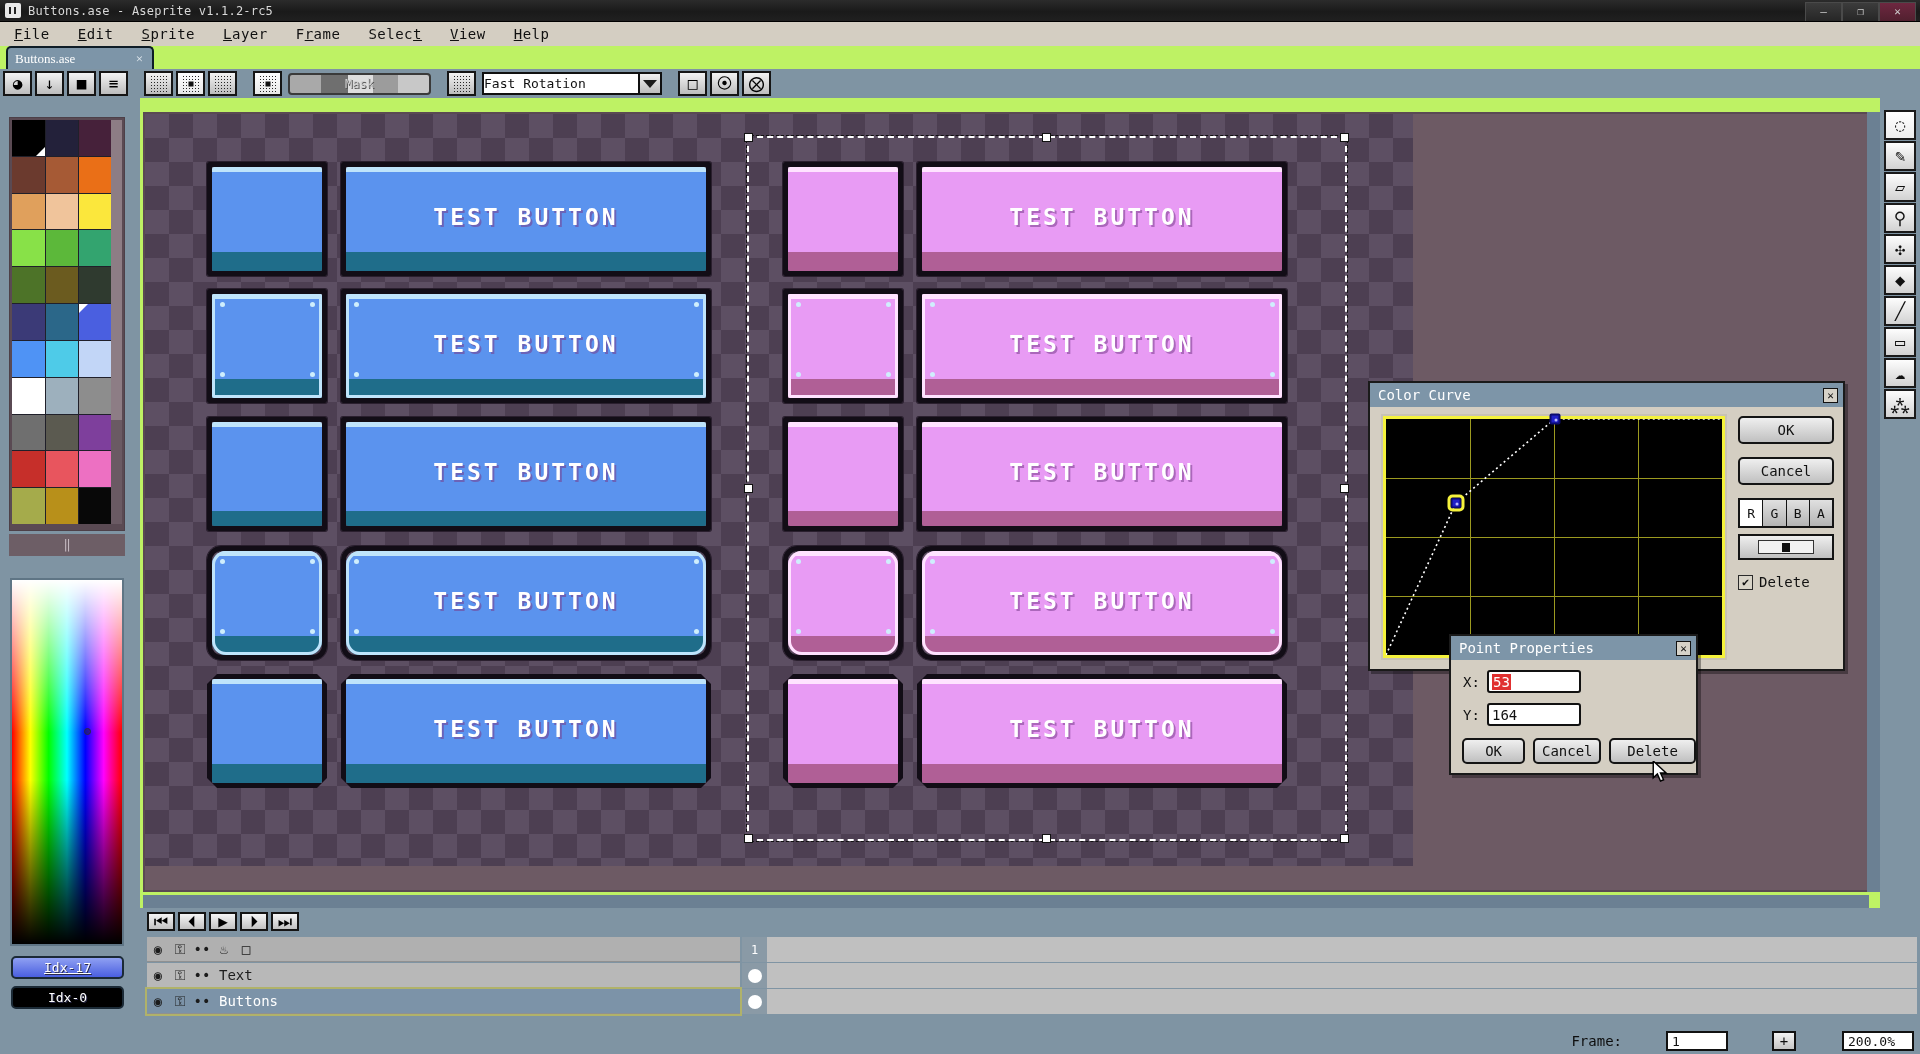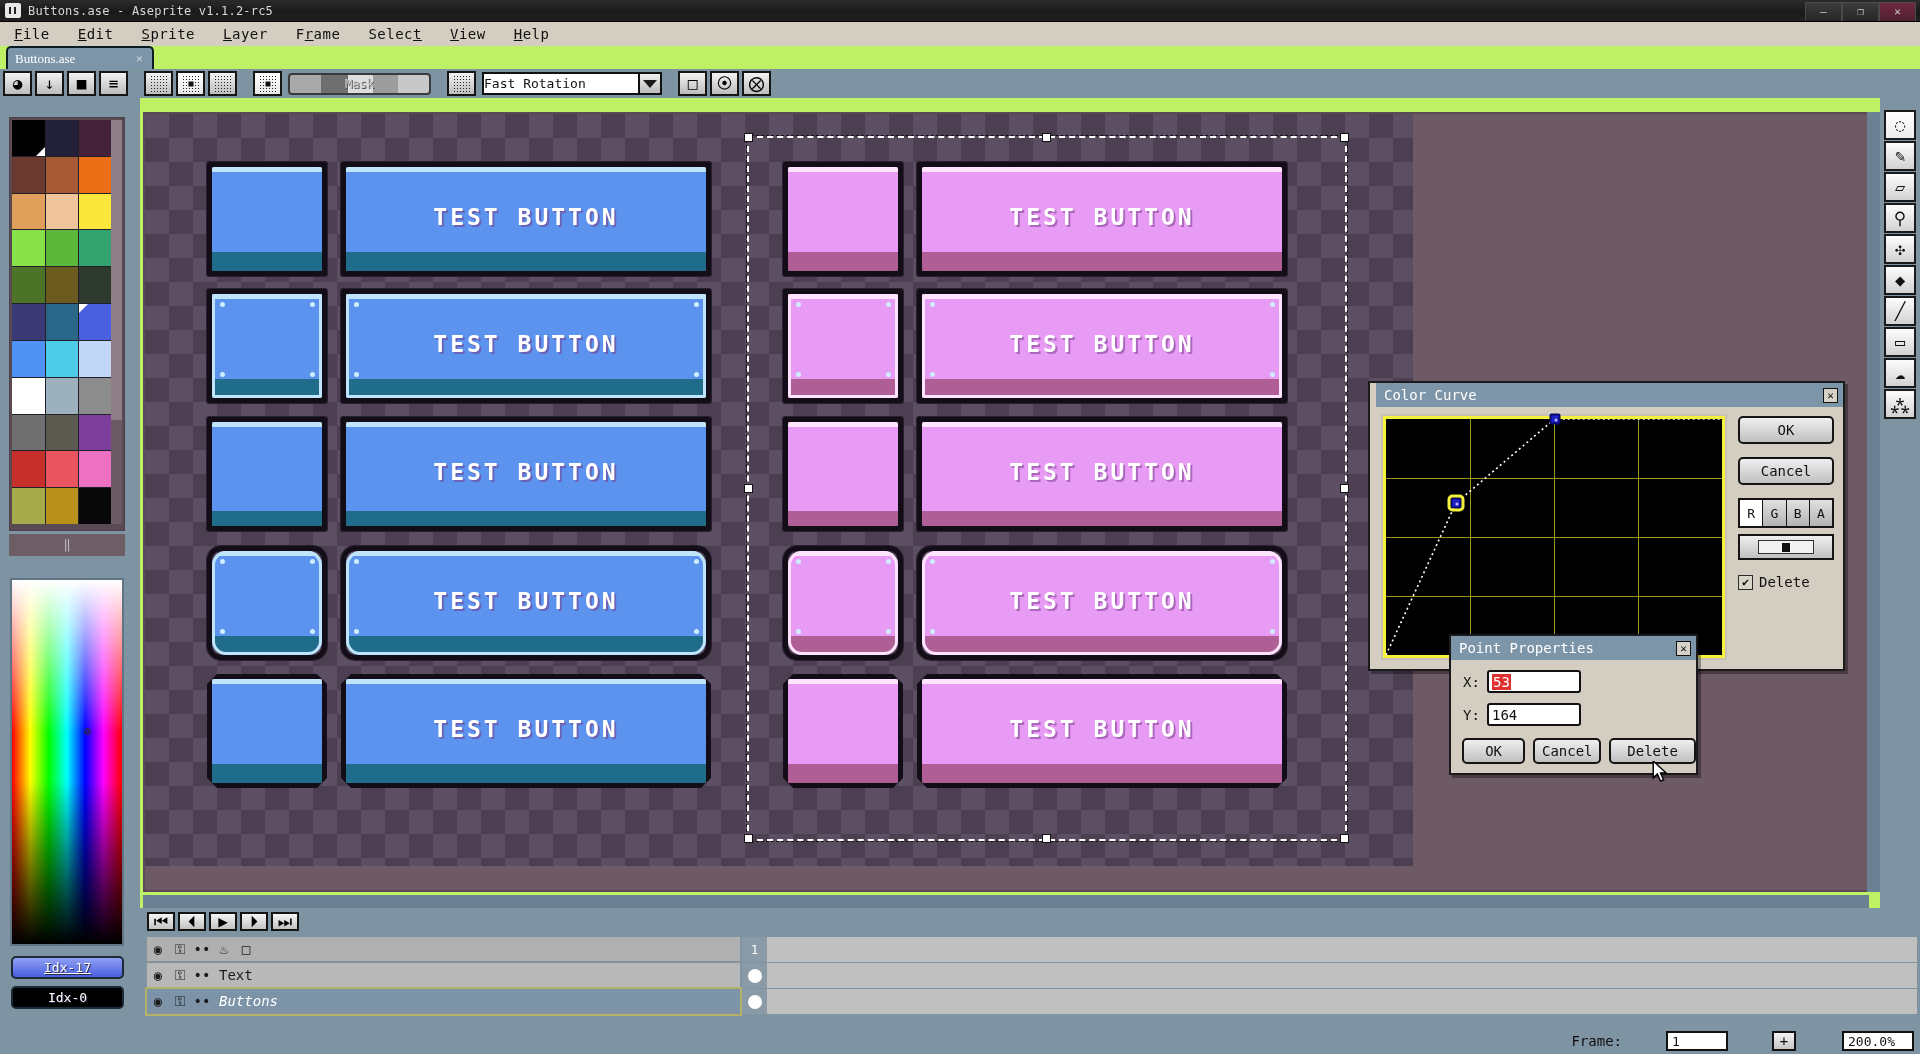--- a/index.html
+++ b/index.html
@@ -240,21 +240,21 @@
     border: 2px solid #141414;
     display:flex;align-items:center;justify-content:center;
   }
   #layerpanel { position:absolute; left:7px; top:29px; width: 1770px; }
   .lrow { display:flex; align-items:center; height:25px; margin-bottom:1px; }
   .lrow .cells { display:flex; align-items:center; height: 25px; background:#b8b8b8; width: 593px; border-bottom:1px solid #909090;}
   .lrow.header .cells { background:#b0b0b0; }
   .lrow.sel .cells { background:#7c93a8; outline: 2px solid #b0b26a; }
   .licon { width: 22px; text-align:center; font-size: 14px; color:#1b1b1b; }
   .lname { font-size: 14px; color:#1c1c1c; padding-left: 6px; }
-  .lrow.sel .lname { color:#fff;font-style:italic; }
+  .lrow.sel .lname { color:#fff; }
   .fcell {
     width: 25px; height: 25px; margin-left: 2px;
     background: #8a9aa6; display:flex;align-items:center;justify-content:center;
     color:#fff; font-size:12px;
   }
   .fdot { width:14px;height:14px;border-radius:50%;background:#fff; }
   .ltrack { flex:1; height: 25px; background:#c0c0c0; }
 
   
   #statusbar {
@@ -272,21 +272,20 @@
     border:2px solid #111; display:flex;align-items:center;justify-content:center;
     font-size:14px;color:#111;margin-right:8px;
   }
 
   
   #curve-dlg {
     position: absolute; left: 1368px; top: 381px; width: 477px; height: 290px;
     background: #d4cec2;
     border: 2px solid #1a1a1a;
     box-shadow: 3px 3px 0 rgba(0,0,0,.35);
-    padding-left: 6px;
   }
   .dlg-title {
     height: 24px; background:#7d95a8; display:flex;align-items:center;
     color:#fff; font-size:14px; padding-left:8px;
   }
   .dlg-close {
     margin-left:auto; margin-right:5px; width:15px;height:15px;
     background:#d6d2c8; border:1px solid #111;
     display:flex;align-items:center;justify-content:center;font-size:11px;color:#111;
   }

